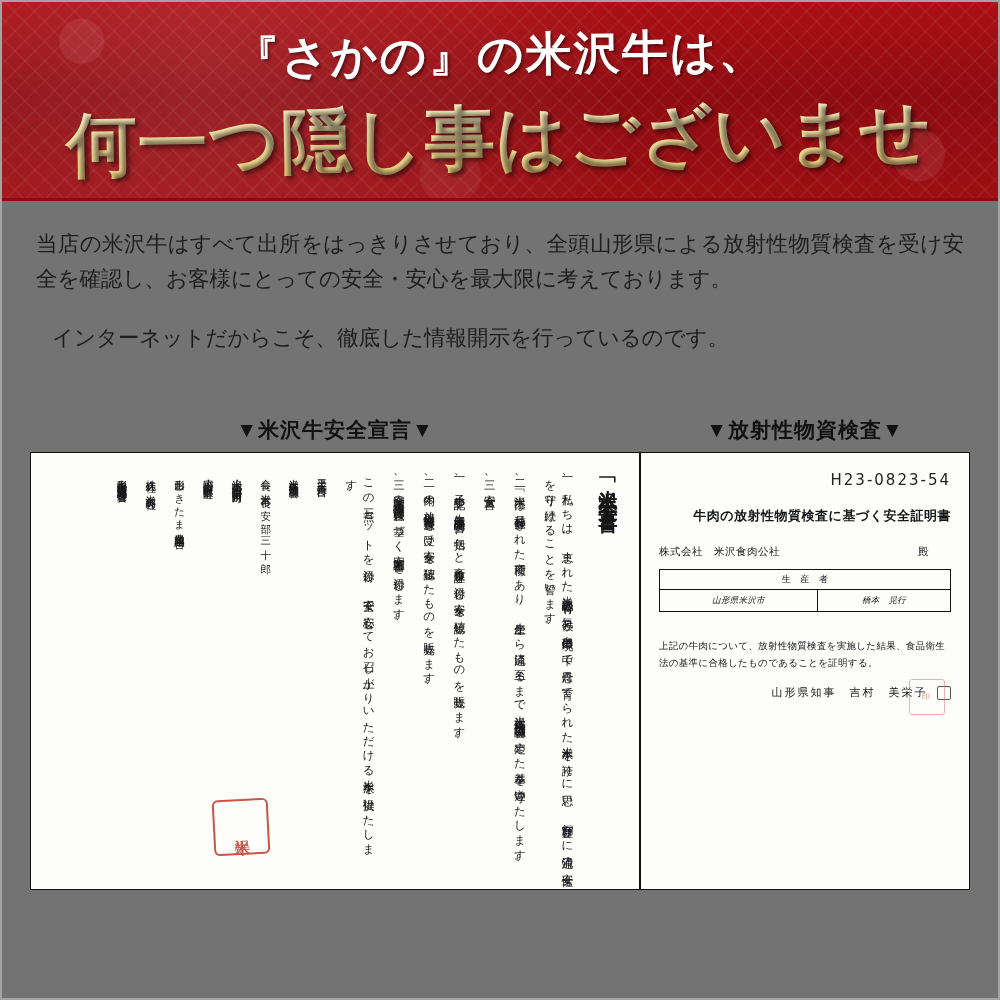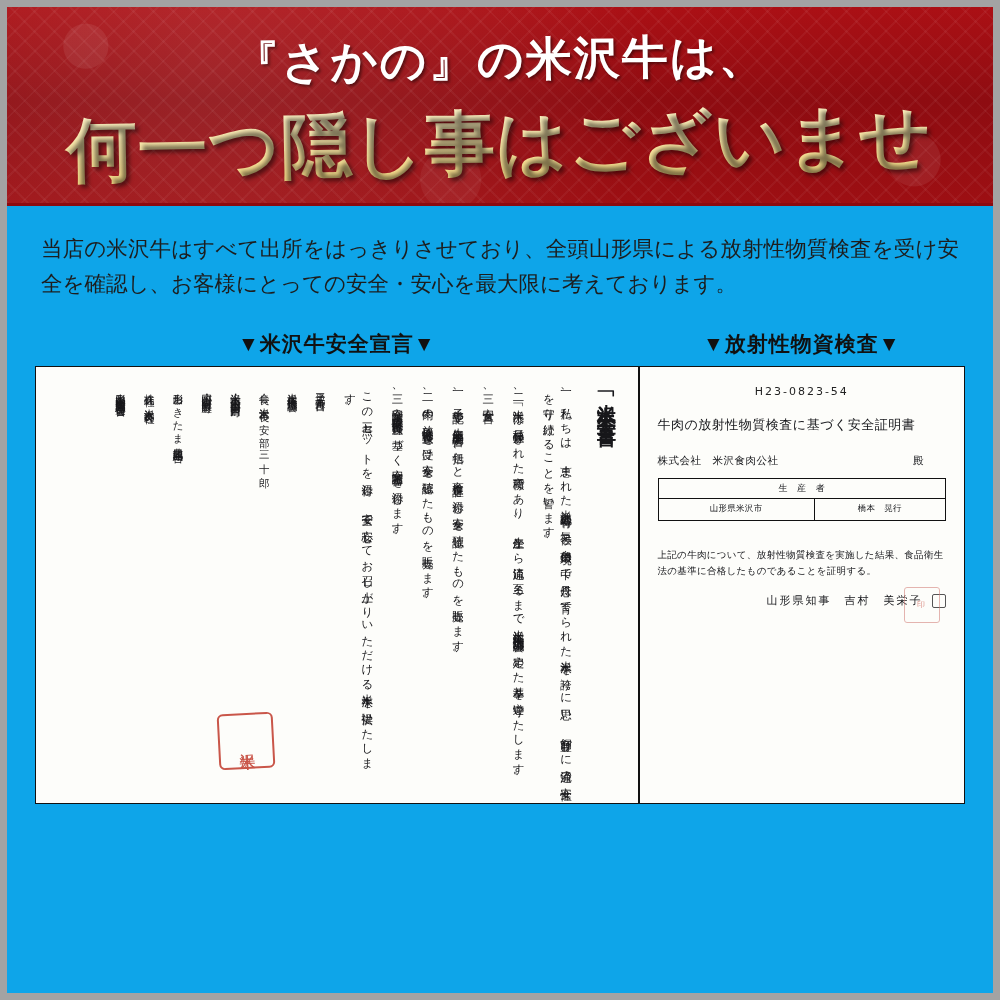--- a/index.html
+++ b/index.html
@@ -11,22 +11,22 @@
     height: 1000px;
     background: #fdfcf7;
     font-family: "Liberation Sans", sans-serif;
     overflow: hidden;
   }
   .page {
     position: relative;
     width: 1000px;
     height: 1000px;
     box-sizing: border-box;
-    background: #0ea5e9;
-    border: 7px solid #a3a3a3;
+    background: #737373;
+    border: 2px solid #a3a3a3;
     overflow: hidden;
   }
   
   .banner {
     position: relative;
     height: 196px;
     background:
       repeating-linear-gradient(45deg, rgba(255,255,255,0.045) 0 2px, rgba(255,255,255,0) 2px 14px),
       repeating-linear-gradient(-45deg, rgba(255,255,255,0.045) 0 2px, rgba(255,255,255,0) 2px 14px),
       radial-gradient(circle at 20% 25%, rgba(255,255,255,0.10), rgba(255,255,255,0) 55%),
@@ -86,20 +86,21 @@
   }
   .body-copy p.indent {
     text-indent: 16px;
   }
   
   .figures {
     display: flex;
     justify-content: space-between;
     padding: 0 28px;
     box-sizing: border-box;
+    margin-top: 33px;
   }
   .figure {
     box-sizing: border-box;
   }
   .figure.left { width: 610px; }
   .figure.right { width: 330px; }
   .fig-caption {
     text-align: center;
     font-size: 21px;
     font-weight: bold;
@@ -172,30 +173,30 @@
   
   .cert {
     position: absolute;
     inset: 0;
     padding: 18px 18px;
     box-sizing: border-box;
     font-family: "DejaVu Sans", sans-serif;
     color: #15161a;
   }
   .cert-code {
-    text-align: center;
-    font-size: 11px;
+    text-align: right;
+    font-size: 15px;
     letter-spacing: 2px;
     color: #222;
     margin-bottom: 18px;
   }
   .cert-title {
-    text-align: left;
+    text-align: right;
     font-size: 13px;
-    font-weight: normal;
+    font-weight: bold;
     letter-spacing: 0.5px;
     margin-bottom: 20px;
   }
   .cert-addr {
     font-size: 10.5px;
     margin-bottom: 4px;
     letter-spacing: 0.5px;
   }
   .cert-addr .to {
     float: right;
@@ -210,21 +211,21 @@
   }
   table.cert-table th,
   table.cert-table td {
     border: 1px solid #111;
     text-align: center;
     padding: 3px 1px;
     font-weight: normal;
     letter-spacing: 0.3px;
   }
   table.cert-table th { font-size: 9px; }
-  table.cert-table td { font-size: 8.5px; height: 15px; }
+  table.cert-table td { font-size: 8.5px; height: 15px; font-style: italic; }
   .cert-note {
     margin-top: 16px;
     font-size: 9.5px;
     line-height: 1.7;
     letter-spacing: 0.3px;
   }
   .cert-date {
     margin-top: 26px;
     text-align: center;
     font-size: 10px;
@@ -267,20 +268,21 @@
 
 <div class="page">
 
   <div class="banner">
     <div class="banner-line1">『さかの』の米沢牛は、</div>
     <div class="banner-line2">何一つ隠し事はございません。</div>
   </div>
 
   <div class="body-copy">
     <p>当店の米沢牛はすべて出所をはっきりさせており、全頭山形県による放射性物質検査を受け安全を確認し、お客様にとっての安全・安心を最大限に考えております。</p>
+    <p class="indent">インターネットだからこそ、徹底した情報開示を行っているのです。</p>
   </div>
 
   <div class="figures">
 
     <div class="figure left">
       <div class="fig-caption">▼米沢牛安全宣言▼</div>
       <div class="fig-frame">
         <div class="decl">
           <div class="vcol title">「米沢牛」安全宣言書</div>
           <div class="vcol">一、私たちは、恵まれた米沢盆地特有の気候と自然環境の中で丹念に育てられた米沢牛を誇りに思い、飼育並びに流通の安全性を守り続けることを誓います。</div>

